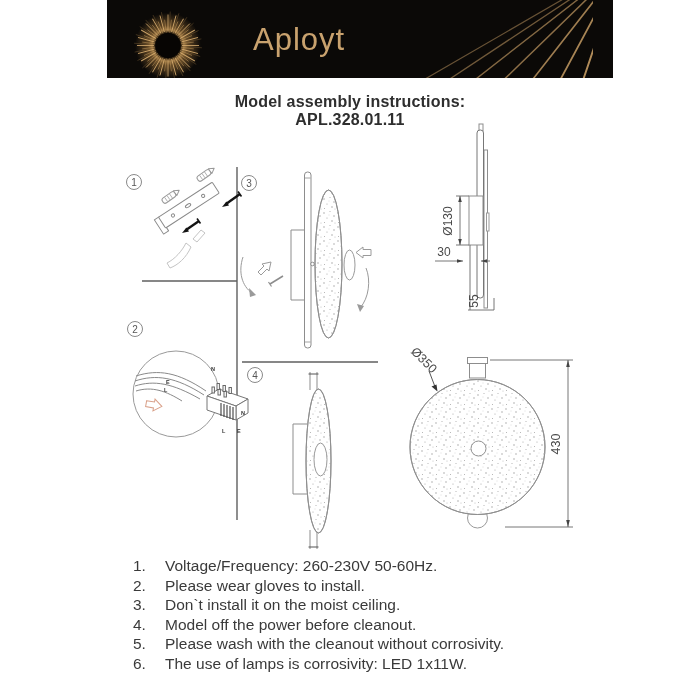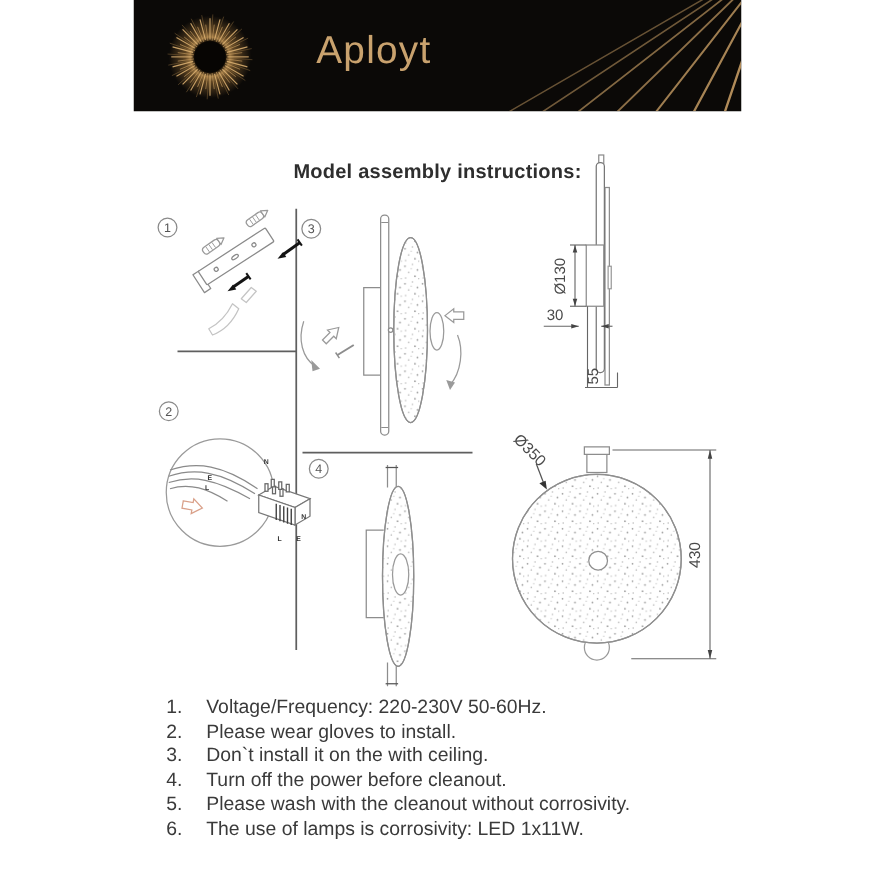--- a/index.html
+++ b/index.html
@@ -1,23 +1,23 @@
 <!DOCTYPE html>
 <html><head>
 <meta charset="utf-8">
 <style>
   html,body{margin:0;padding:0;background:#ffffff;}
   .page{position:relative;width:700px;height:700px;background:#ffffff;overflow:hidden;
         font-family:"Liberation Sans", sans-serif;}
-  .banner{position:absolute;left:107px;top:0;width:486px;height:89px;background:#0b0907;overflow:hidden;}
+  .banner{position:absolute;left:107px;top:0;width:486px;height:78px;background:#0b0907;overflow:hidden;padding-left:20px;}
   .banner svg{position:absolute;left:0;top:0;}
   .brand{position:absolute;left:146px;top:22px;font-size:31px;font-weight:400;
          letter-spacing:1px;color:#c9a26e;}
   .titleblock{position:absolute;left:0;top:93px;width:700px;text-align:center;color:#2e2e2e;}
-  .title-line{font-size:16px;font-weight:600;letter-spacing:.2px;line-height:18px;margin-top:36px;}
+  .title-line{font-size:16px;font-weight:600;letter-spacing:.2px;line-height:18px;}
   .model-line{font-size:16px;font-weight:600;letter-spacing:.2px;line-height:18px;}
   .diagram-svg{position:absolute;left:0;top:0;}
   .instructions{position:absolute;left:133px;top:556px;width:540px;color:#3a3a3a;}
   .instr-row{display:grid;grid-template-columns:26px 1fr;column-gap:6px;
              font-size:15.5px;font-weight:500;line-height:19.6px;}
   .instr-num{text-align:left;}
   text{font-family:"Liberation Sans", sans-serif;}
 </style>
 </head>
 <body>
@@ -297,38 +297,39 @@
         <line x1="515" y1="-35" x2="470" y2="98" stroke-width="1.9" opacity="0.9"></line>
         <line x1="515" y1="-35" x2="490" y2="100" stroke-width="2" opacity="0.9"></line>
         <line x1="515" y1="-35" x2="505" y2="104" stroke-width="2" opacity="0.9"></line>
       </g>
     </svg>
     <span class="brand">Aployt</span>
   </div>
 
   <div class="titleblock">
     <div class="title-line">Model assembly instructions:</div>
+    <div class="model-line">APL.328.01.11</div>
   </div>
 
   <div class="instructions">
     <div class="instr-row">
       <span class="instr-num">1.</span>
-      <span>Voltage/Frequency: 220-230V 50-60Hz.</span>
+      <span>Voltage/Frequency: 260-230V 50-60Hz.</span>
     </div>
     <div class="instr-row">
       <span class="instr-num">2.</span>
       <span>Please wear gloves to install.</span>
     </div>
     <div class="instr-row">
       <span class="instr-num">3.</span>
-      <span>Don`t install it on the with ceiling.</span>
+      <span>Don`t install it on the moist ceiling.</span>
     </div>
     <div class="instr-row">
       <span class="instr-num">4.</span>
-      <span>Turn off the power before cleanout.</span>
+      <span>Model off the power before cleanout.</span>
     </div>
     <div class="instr-row">
       <span class="instr-num">5.</span>
       <span>Please wash with the cleanout without corrosivity.</span>
     </div>
     <div class="instr-row">
       <span class="instr-num">6.</span>
       <span>The use of lamps is corrosivity: LED 1x11W.</span>
     </div>
   </div>

